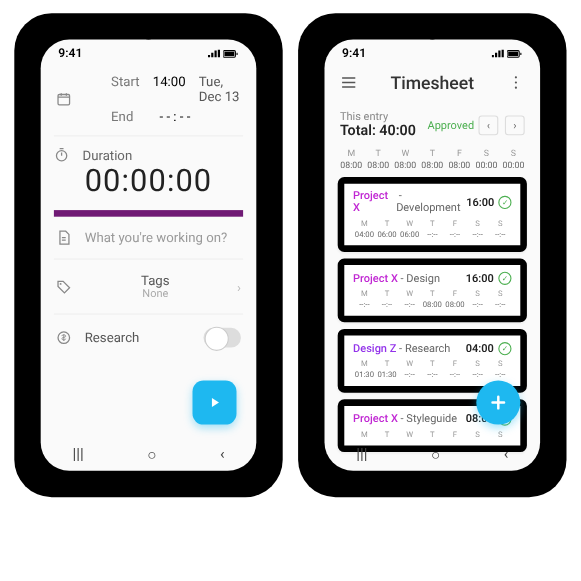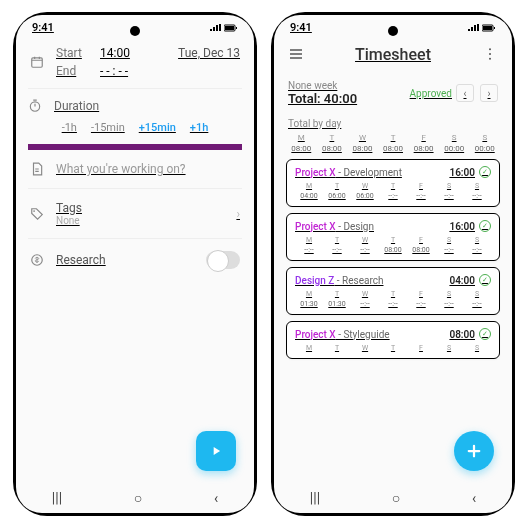--- a/index.html
+++ b/index.html
@@ -1,43 +1,43 @@
 <!DOCTYPE html>
 <html><head>
 <meta charset="utf-8">
 <style>
   * { box-sizing: border-box; margin: 0; padding: 0; }
   body { font-family: -apple-system, Roboto, Arial, sans-serif; background: #fff; width: 528px; height: 528px; display: flex; gap: 14px; justify-content: center; padding: 12px; }
-  .phone { width: 244px; height: 504px; background: #000; border-radius: 34px; padding: 3px; position: relative; text-decoration: underline; }
+  .phone { width: 244px; height: 440px; background: #000; border-radius: 34px; padding: 24px; position: relative; }
   .notch { position: absolute; top: 14px; left: 50%; transform: translateX(-50%); width: 10px; height: 10px; background: #000; border-radius: 50%; z-index: 10; }
   .screen { width: 100%; height: 100%; background: #fafafa; border-radius: 26px; overflow: hidden; display: flex; flex-direction: column; position: relative; }
   .status-bar { display: flex; justify-content: space-between; align-items: center; padding: 6px 16px 2px; font-size: 11px; font-weight: 600; color: #000; }
   .status-icons { display: flex; gap: 2px; align-items: center; }
   .content { flex: 1; overflow: hidden; padding: 0 12px; }
   .header { display: flex; align-items: center; gap: 12px; padding: 8px 0 10px; }
   .header-center { flex: 1; text-align: center; font-size: 16px; font-weight: 500; color: #333; }
   .header-left { font-size: 16px; font-weight: 500; color: #333; }
   .icon-btn { width: 20px; height: 20px; display: flex; align-items: center; justify-content: center; color: #555; cursor: pointer; }
   .row { display: flex; align-items: center; gap: 10px; padding: 8px 2px; font-size: 12px; color: #555; border-bottom: 1px solid #eee; }
   .row:last-of-type { border-bottom: none; }
   .row-icon { width: 16px; color: #888; }
   .times-block { flex: 1; }
   .time-line { display: flex; gap: 12px; font-size: 12px; color: #555; padding: 2px 0; }
-  .time-label { width: 32px; color: #777; }
+  .time-label { width: 32px; color: #777; margin-left: 24px; }
   .time-val { color: #000000; }
   .time-date { margin-left: auto; color: #555; }
   .duration-block { padding: 10px 0; border-bottom: 6px solid #701a75; }
   .duration-value { font-size: 28px; font-weight: 400; color: #222; text-align: center; letter-spacing: 1px; }
   .quick-buttons { display: flex; justify-content: center; gap: 14px; margin-top: 8px; font-size: 11px; }
   .quick-btn { color: #888; cursor: pointer; }
   .quick-btn.pos { color: #1e9df0; font-weight: 500; }
   .desc-row, .tags-row, .bill-row { display: flex; align-items: center; gap: 10px; padding: 12px 2px; border-bottom: 1px solid #eee; }
   .bill-row { border-bottom: none; }
   .desc-text { color: #999; font-size: 12px; text-align: right; }
-  .tags-block { flex: 1; }
+  .tags-block { flex: 1; text-align: center; }
   .tags-title { font-size: 12px; color: #555; }
   .tags-sub { font-size: 10px; color: #aaa; }
   .chevron { color: #bbb; font-size: 12px; }
   .toggle { width: 34px; height: 18px; background: #ddd; border-radius: 10px; position: relative; margin-left: auto; }
   .toggle::after { content: ''; position: absolute; left: 1px; top: -1px; width: 20px; height: 20px; background: #fff; border: 1px solid #ccc; border-radius: 50%; }
   .fab { position: absolute; bottom: 42px; right: 18px; width: 40px; height: 40px; background: #1eb8f0; border-radius: 10px; display: flex; align-items: center; justify-content: center; color: #fff; box-shadow: 0 3px 8px rgba(30,184,240,0.4); }
   .fab.round { border-radius: 50%; }
   .navbar { position: absolute; bottom: 0; left: 0; right: 0; height: 30px; display: flex; justify-content: space-around; align-items: center; color: #444; }
   .nav-item { font-size: 14px; }
   
@@ -45,21 +45,21 @@
   .summary-left { flex: 1; }
   .week-label { font-size: 10px; color: #888; }
   .total-label { font-size: 13px; font-weight: 600; color: #222; }
   .approved { color: #4caf50; font-size: 10px; margin-right: 4px; }
   .nav-arrows { display: flex; gap: 6px; }
   .nav-arrow { width: 18px; height: 18px; border: 1px solid #ddd; border-radius: 3px; display: flex; align-items: center; justify-content: center; font-size: 10px; color: #666; }
   .section-title { font-size: 10px; color: #888; padding: 6px 2px 2px; }
   .day-header { display: flex; font-size: 8px; color: #999; padding: 2px 0; }
   .day-col { flex: 1; text-align: center; }
   .day-vals { display: flex; font-size: 8px; color: #666; padding: 0 0 6px; }
-  .entry-card { background: #fff; border: 1px solid #000000; border-radius: 6px; padding: 6px 8px; margin-bottom: 6px; box-shadow: 0 1px 2px rgba(0,0,0,0.04); }
+  .entry-card { background: #fff; border: 6px solid #000000; border-radius: 6px; padding: 6px 8px; margin-bottom: 6px; box-shadow: 0 1px 2px rgba(0,0,0,0.04); }
   .entry-top { display: flex; align-items: center; font-size: 10px; margin-bottom: 4px; }
   .proj-name { color: #c026d3; font-weight: 500; }
   .proj-name.z { color: #9333ea; }
   .task-name { color: #666; }
   .entry-total { margin-left: auto; font-weight: 600; color: #222; font-size: 10px; }
   .check-icon { margin-left: 4px; color: #4caf50; width: 12px; height: 12px; border: 1.5px solid #4caf50; border-radius: 50%; display: flex; align-items: center; justify-content: center; font-size: 7px; }
   .entry-days { display: flex; font-size: 7px; color: #999; }
   .entry-day { flex: 1; text-align: center; }
   .entry-vals { display: flex; font-size: 7px; color: #666; margin-top: 2px; }
   svg { display: block; }
@@ -108,26 +108,21 @@
       <div class="duration-block">
         <div style="display:flex;align-items:center;gap:10px;">
           <span class="row-icon">
             <svg width="14" height="14" viewBox="0 0 24 24">
                 <circle cx="12" cy="13" r="8" fill="none" stroke="#888" stroke-width="2"></circle>
                 <path d="M12 8v5M9 2h6" stroke="#888" stroke-width="2"></path>
               </svg>
           </span>
           <span style="font-size:12px;color:#666">Duration</span>
         </div>
-        <div class="quick-buttons">
-          <span class="quick-btn">-1h</span>
-          <span class="quick-btn">-15min</span>
-          <span class="quick-btn pos">+15min</span>
-          <span class="quick-btn pos">+1h</span>
-        </div>
+        <div class="duration-value">00:00:00</div>
       </div>
 
       <div class="desc-row">
         <span class="row-icon">
           <svg width="14" height="14" viewBox="0 0 24 24">
               <path d="M6 2h9l5 5v15H6z" fill="none" stroke="#888" stroke-width="2"></path>
               <path d="M9 12h6M9 16h6" stroke="#888" stroke-width="2"></path>
             </svg>
         </span>
         <span class="desc-text">What you're working on?</span>
@@ -201,31 +196,30 @@
           <svg width="16" height="16" viewBox="0 0 24 24">
               <circle cx="12" cy="5" r="1.5" fill="#555"></circle>
               <circle cx="12" cy="12" r="1.5" fill="#555"></circle>
               <circle cx="12" cy="19" r="1.5" fill="#555"></circle>
             </svg>
         </span>
       </div>
 
       <div class="summary-row">
         <div class="summary-left">
-          <div class="week-label">None week</div>
+          <div class="week-label">This entry</div>
           <div class="total-label">Total: 40:00</div>
         </div>
         <span class="approved">Approved</span>
         <div class="nav-arrows">
           <span class="nav-arrow">‹</span>
           <span class="nav-arrow">›</span>
         </div>
       </div>
 
-      <div class="section-title">Total by day</div>
       <div class="day-header" id="day-header-top">
           <div class="day-col">M</div>
           <div class="day-col">T</div>
           <div class="day-col">W</div>
           <div class="day-col">T</div>
           <div class="day-col">F</div>
           <div class="day-col">S</div>
           <div class="day-col">S</div>
         </div>
       <div class="day-vals" id="day-totals-top">

